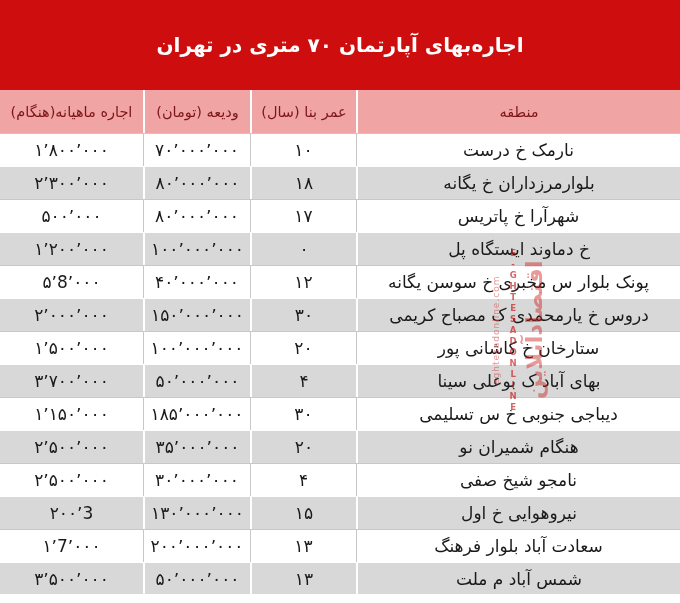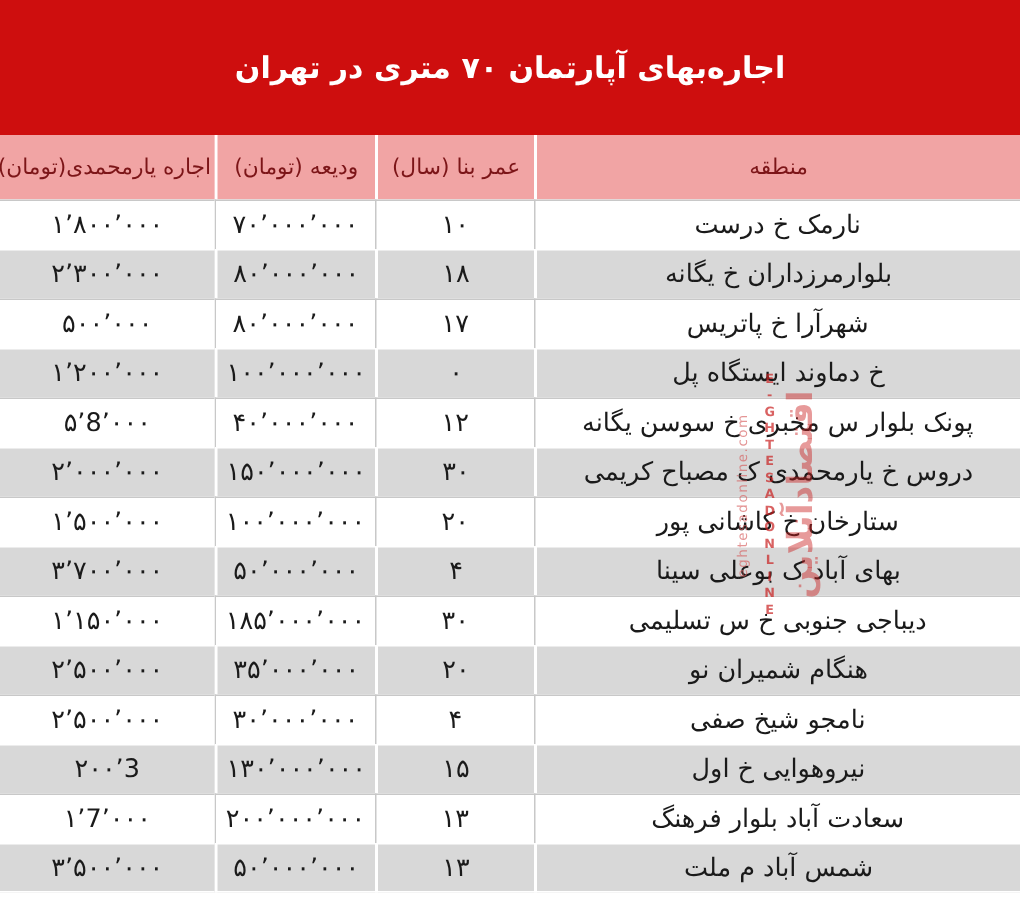--- a/index.html
+++ b/index.html
@@ -130,21 +130,21 @@
       <col class="c-region">
         <col class="c-age">
         <col class="c-deposit">
         <col class="c-rent">
     </colgroup>
     <thead>
       <tr>
         <th>منطقه</th>
         <th>عمر بنا (سال)</th>
         <th>ودیعه (تومان)</th>
-        <th>اجاره یارمحمدی(تومان)</th>
+        <th>اجاره ماهیانه(هنگام)</th>
       </tr>
     </thead>
     <tbody>
         <tr class="odd">
       <td>نارمک خ درست</td>
       <td>۱۰</td>
       <td>۷۰٬۰۰۰٬۰۰۰</td>
       <td>۱٬۸۰۰٬۰۰۰</td>
     </tr>
         <tr class="even">

